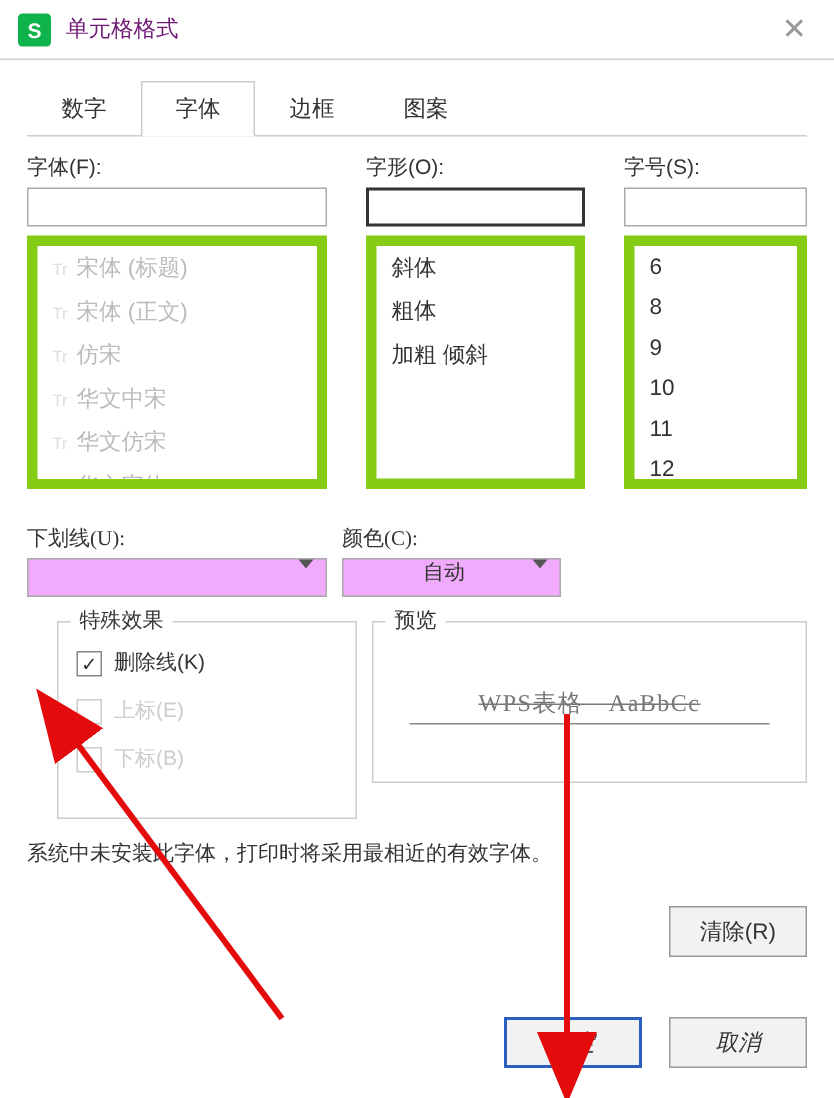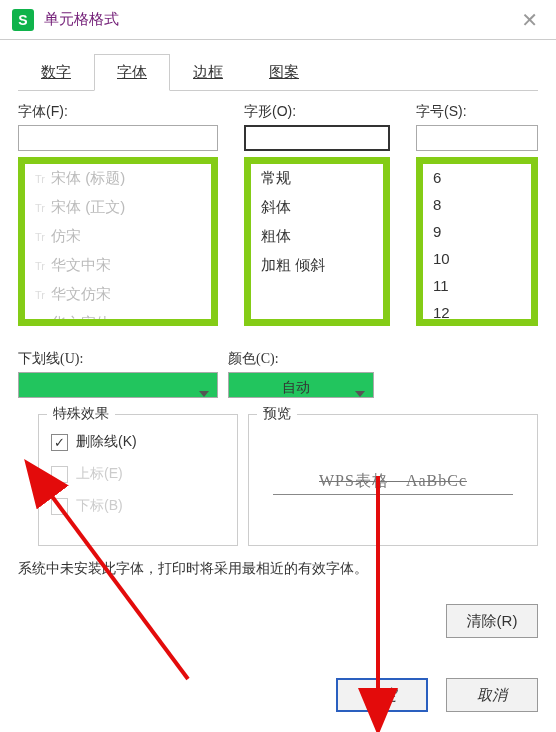--- a/index.html
+++ b/index.html
@@ -32,21 +32,20 @@
   .titlebar .close {
     margin-left: auto;
     color: #999;
     font-size: 20px;
     cursor: pointer;
     padding: 0 6px;
   }
   .tabs {
     display: flex;
     padding: 14px 18px 0 18px;
-    text-decoration: underline;
   }
   .tab {
     padding: 8px 22px;
     font-size: 15px;
     cursor: pointer;
     border: 1px solid transparent;
   }
   .tab.active {
     border: 1px solid #ccc;
     border-bottom: 1px solid #fff;
@@ -100,23 +99,23 @@
     gap: 10px;
     margin-top: 24px;
     font-family: Liberation Serif, serif;
   }
   .col-underline { flex: 0 0 200px; }
   .col-color { flex: 0 0 146px; }
   .dropdown {
     width: 100%;
     height: 26px;
     border: 1px solid #aaa;
-    background: #22c55e;
-    display: flex;
-    align-items: flex-end;
+    background: #f0abfc;
+    display: flex;
+    align-items: flex-start;
     padding: 0 8px;
     position: relative;
     cursor: pointer;
   }
   .dropdown .dd-text { flex: 1; text-align: center; font-size: 14px; }
   .dropdown .dd-arrow {
     width: 0; height: 0;
     border-left: 5px solid transparent;
     border-right: 5px solid transparent;
     border-top: 6px solid #555;
@@ -134,21 +133,21 @@
   }
   .groupbox .legend {
     position: absolute;
     top: -10px;
     left: 8px;
     background: #fff;
     padding: 0 6px;
     font-size: 14px;
   }
   .col-effects { flex: 0 0 200px; height: 132px; }
-  .col-preview { flex: 1; height: 132px; }
+  .col-preview { flex: 1; height: 108px; }
   .checkbox-row {
     display: flex;
     align-items: center;
     margin-bottom: 14px;
     cursor: pointer;
   }
   .checkbox-row.disabled { color: #ccc; cursor: default; }
   .cb {
     width: 17px; height: 17px;
     border: 1px solid #888;
@@ -249,21 +248,20 @@
           <div class="listitem"><span class="font-prefix">Tr</span><span>仿宋</span></div>
           <div class="listitem"><span class="font-prefix">Tr</span><span>华文中宋</span></div>
           <div class="listitem"><span class="font-prefix">Tr</span><span>华文仿宋</span></div>
           <div class="listitem"><span class="font-prefix">Tr</span><span>华文宋体</span></div>
         </div>
       </div>
       <div class="col-style">
         <div class="section-label">字形(O):</div>
         <input class="textinput" value="" style="">
         <div class="listbox" style="overflow:hidden">
-          <div class="listitem">常规</div>
           <div class="listitem">斜体</div>
           <div class="listitem">粗体</div>
           <div class="listitem">加粗 倾斜</div>
         </div>
       </div>
       <div class="col-size">
         <div class="section-label">字号(S):</div>
         <input class="textinput" value="" style="">
         <div class="listbox">
           <div class="listitem">6</div>

